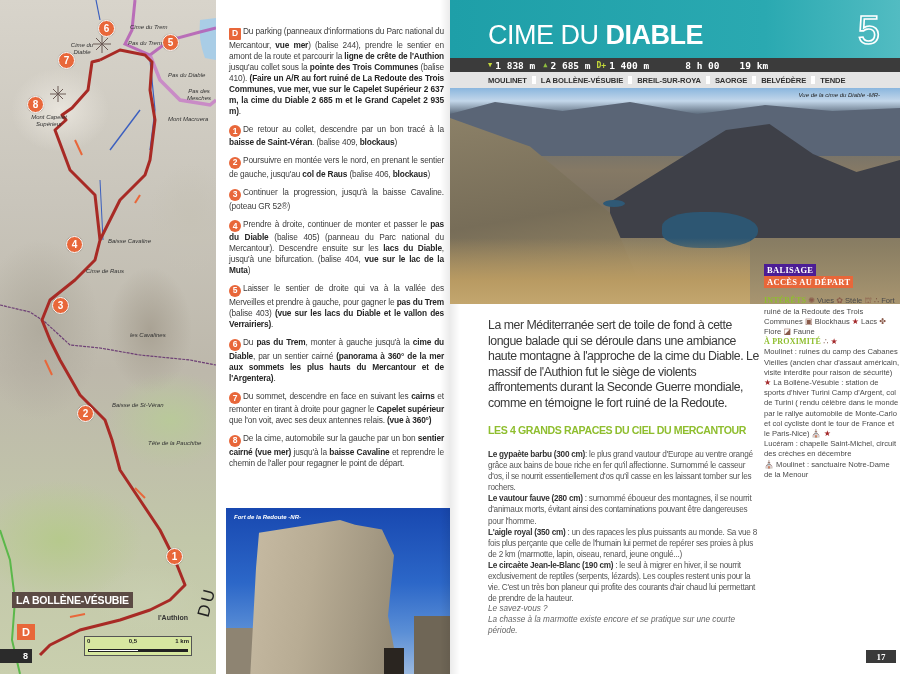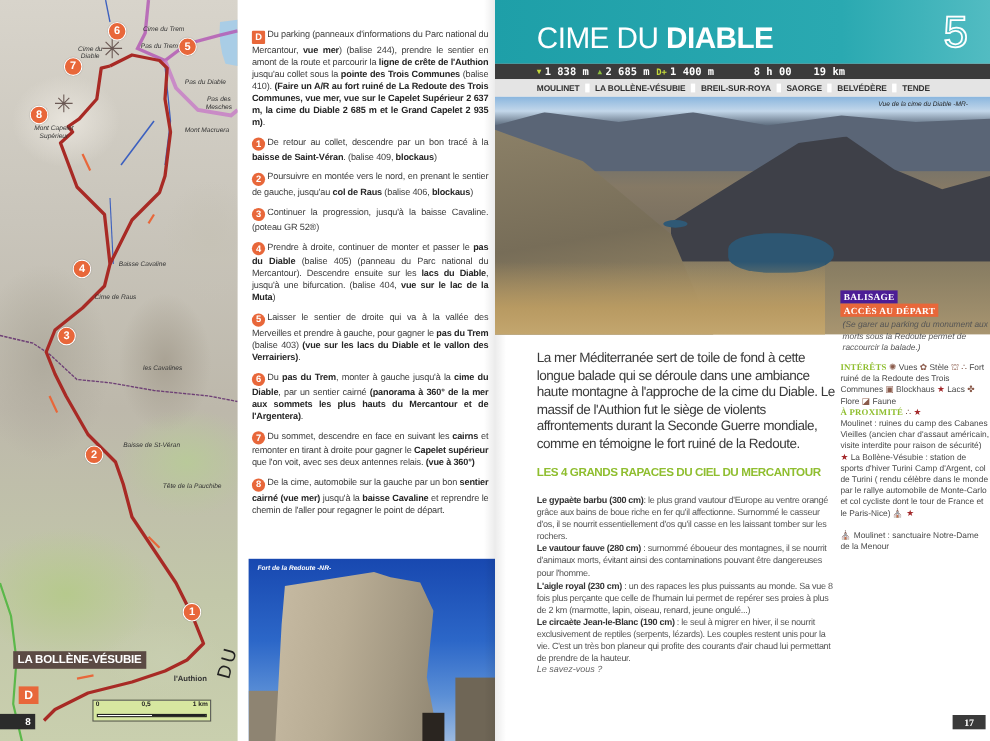--- a/index.html
+++ b/index.html
@@ -264,32 +264,32 @@
   <div class="grass"></div>
   <div class="photo-caption-r">Vue de la cime du Diable -MR-</div>
 </div>
 
 <div class="intro">La mer Méditerranée sert de toile de fond à cette longue balade qui se déroule dans une ambiance haute montagne à l'approche de la cime du Diable. Le massif de l'Authion fut le siège de violents affrontements durant la Seconde Guerre mondiale, comme en témoigne le fort ruiné de la Redoute.</div>
 
 <div class="raptor-title">LES 4 GRANDS RAPACES DU CIEL DU MERCANTOUR</div>
 <div class="raptors" id="raptors">
     <p><b>Le gypaète barbu (300 cm)</b><span>: le plus grand vautour d'Europe au ventre orangé grâce aux bains de boue riche en fer qu'il affectionne. Surnommé le casseur d'os, il se nourrit essentiellement d'os qu'il casse en les laissant tomber sur les rochers.</span></p>
     <p><b>Le vautour fauve (280 cm)</b><span> : surnommé éboueur des montagnes, il se nourrit d'animaux morts, évitant ainsi des contaminations pouvant être dangereuses pour l'homme.</span></p>
-    <p><b>L'aigle royal (230 cm)</b><span> : un des rapaces les plus puissants au monde. Sa vue 8 fois plus perçante que celle de l'humain lui permet de repérer ses proies à plus de 2 km (marmotte, lapin, oiseau, renard, jeune ongulé...)</span></p>
+    <p><b>L'aigle royal (350 cm)</b><span> : un des rapaces les plus puissants au monde. Sa vue 8 fois plus perçante que celle de l'humain lui permet de repérer ses proies à plus de 2 km (marmotte, lapin, oiseau, renard, jeune ongulé...)</span></p>
     <p><b>Le circaète Jean-le-Blanc (190 cm)</b><span> : le seul à migrer en hiver, il se nourrit exclusivement de reptiles (serpents, lézards). Les couples restent unis pour la vie. C'est un très bon planeur qui profite des courants d'air chaud lui permettant de prendre de la hauteur.</span></p>
   </div>
 
 <div class="savez">
   <div class="q">Le savez-vous ?</div>
+  <div>La chasse à la marmotte existe encore et se pratique sur une courte période.</div>
 </div>
 
 <div class="sidebar">
   <span class="tag dark">BALISAGE</span>
   <span class="tag orange">ACCÈS AU DÉPART</span>
-  <div class="sb-italic">(Se garer au parking du monument aux morts sous la Redoute permet de raccourcir la balade.)</div>
 
   <div class="sb-block">
     <span class="sb-green">INTÉRÊTS</span>
     <span class="ico">✺</span>
     <span>Vues</span>
     <span class="ico">✿</span>
     <span>Stèle</span>
     <span class="ico">⛫</span>
     <span class="ico tri">∴</span>
     <span>Fort ruiné de la Redoute des Trois Communes</span>
@@ -305,19 +305,19 @@
 
   <div style="color:#4a4a4a;">
     <span class="sb-green">À PROXIMITÉ</span>
     <span class="ico tri">∴</span>
     <span class="ico star">★</span><br>
     <span>Moulinet : ruines du camp des Cabanes Vieilles (ancien char d'assaut américain, visite interdite pour raison de sécurité)</span><br>
     <span class="ico star">★</span>
     <span>La Bollène-Vésubie : station de sports d'hiver Turini Camp d'Argent, col de Turini ( rendu célèbre dans le monde par le rallye automobile de Monte-Carlo et col cycliste dont le tour de France et le Paris-Nice)</span>
     <span class="ico">⛪</span>
     <span class="ico star">★</span><br>
-    <br>
+    <span>Lucéram : chapelle Saint-Michel, circuit des crèches en décembre</span><br>
     <span class="ico">⛪</span>
     <span>Moulinet : sanctuaire Notre-Dame de la Menour</span>
   </div>
 </div>
 
 <div class="page-num-right">17</div>
 
 </body></html>

